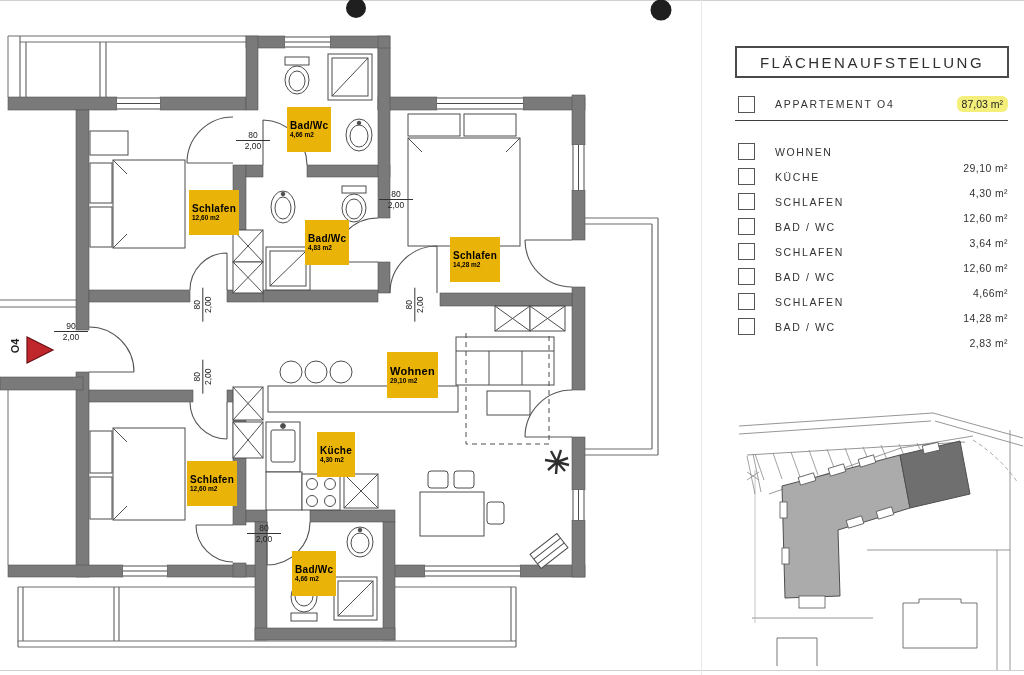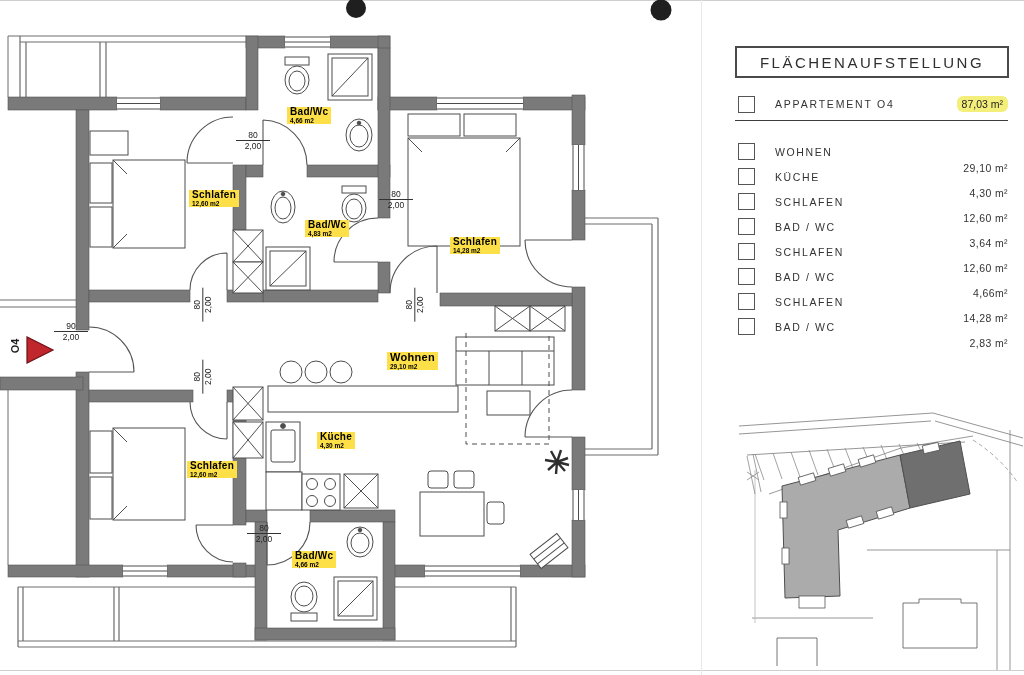--- a/index.html
+++ b/index.html
@@ -16,21 +16,21 @@
   .apt-row .cb{margin-left:3px;margin-right:20px;}
   .apt-label{font-size:10.5px;letter-spacing:1.8px;color:#333;flex:1;}
   .apt-value{background:#f4ef7a;padding:2px 5px;font-size:10.5px;color:#222;border-radius:6px;}
   .legend-rule{position:absolute;left:735px;top:120px;width:273px;border-top:1.5px solid #3d3d3d;}
   .legend-rows{position:absolute;left:735px;top:139px;width:273px;}
   .lrow{display:flex;align-items:center;height:25px;}
   .lrow .cb{margin-left:3px;margin-right:20px;}
   .ll{font-size:10.5px;letter-spacing:1.6px;color:#333;flex:1;}
   .lv{font-size:10.5px;color:#333;letter-spacing:.4px;margin-top:32px;}
   
-  .rlabel{position:absolute;background:#fde047;padding:0 3px;line-height:1.05;color:#000;white-space:nowrap;}
+  .rlabel{position:absolute;background:#eab308;padding:14px 3px;line-height:1.05;color:#000;white-space:nowrap;}
   .rlabel .nm{display:block;font-weight:bold;font-size:10px;letter-spacing:.3px;}
   .rlabel .ar{display:block;font-size:6.5px;font-weight:bold;}
   .rlabel.big .nm{font-size:11px;}
   .dim{position:absolute;width:34px;text-align:center;color:#222;line-height:1.2;}
   .dim .n{display:block;border-bottom:1px solid #333;font-size:8.5px;padding:0 4px 0 4px;}
   .dim .d{display:block;font-size:8.5px;}
   .dim.rot{transform:rotate(-90deg);}
   .o4tag{position:absolute;left:2px;top:340px;width:26px;text-align:center;
          font-weight:bold;font-size:11px;color:#1c1c1c;transform:rotate(-90deg);}
 </style>

